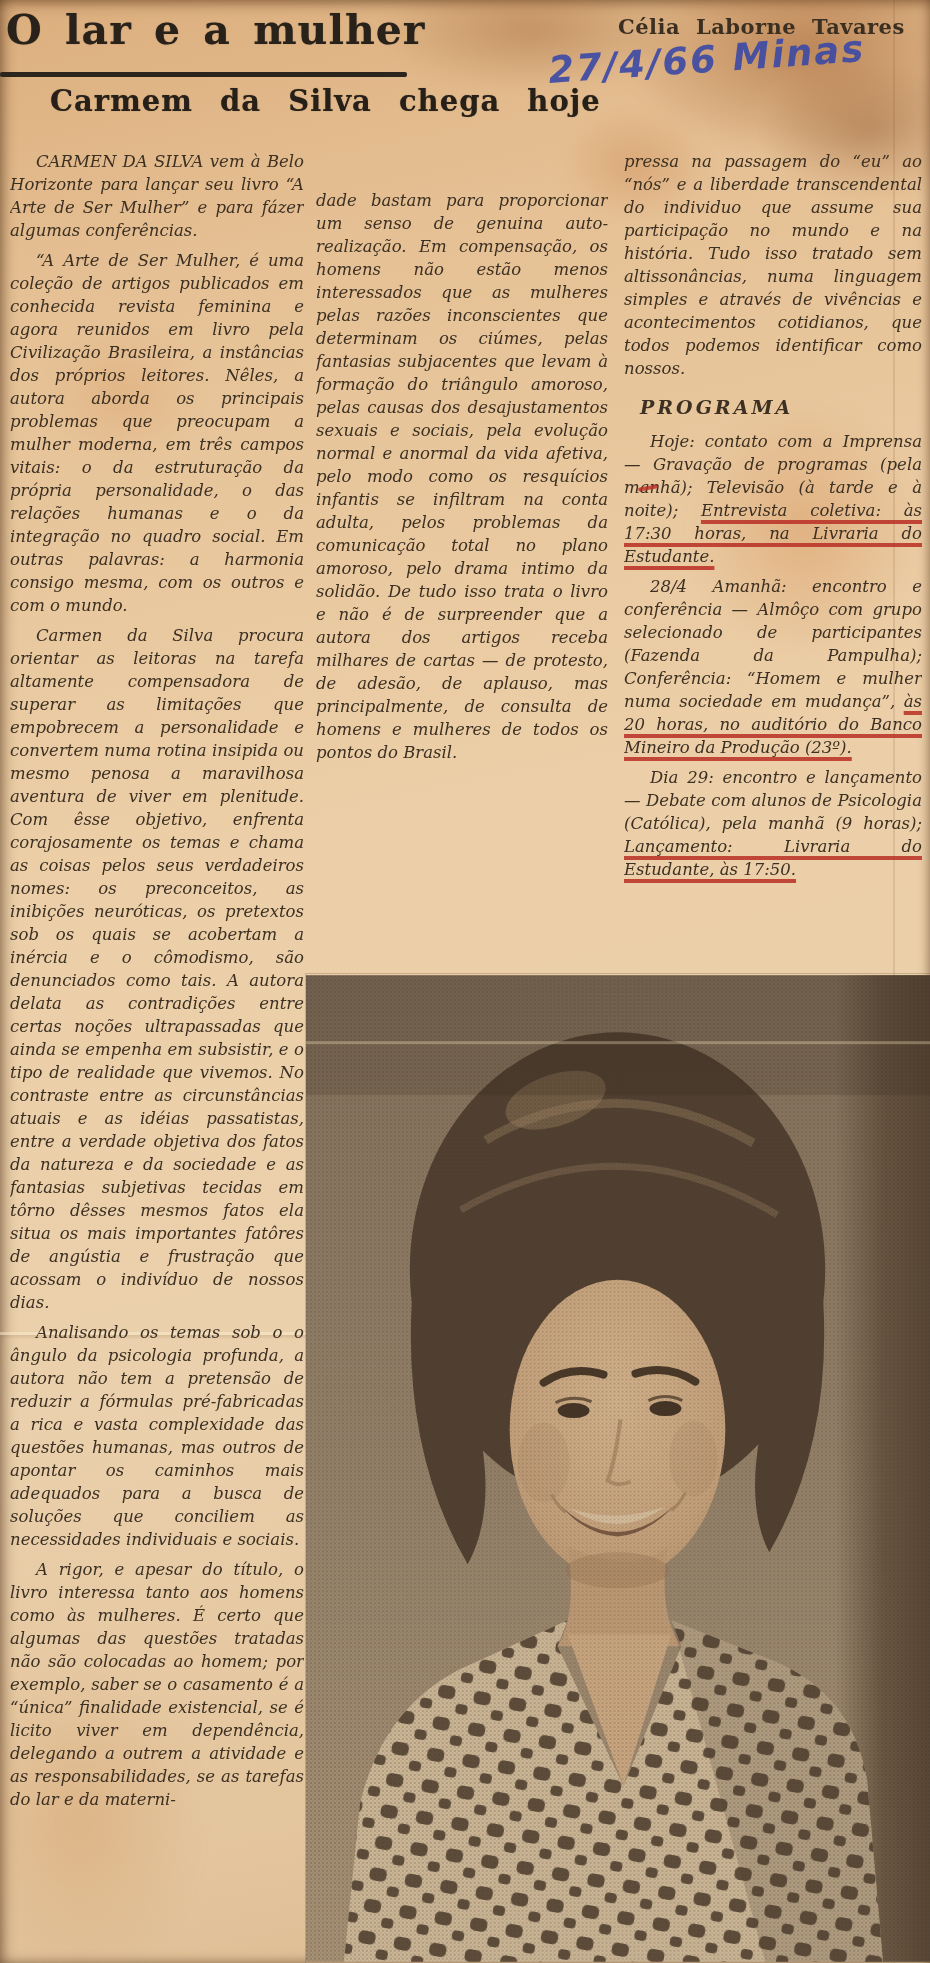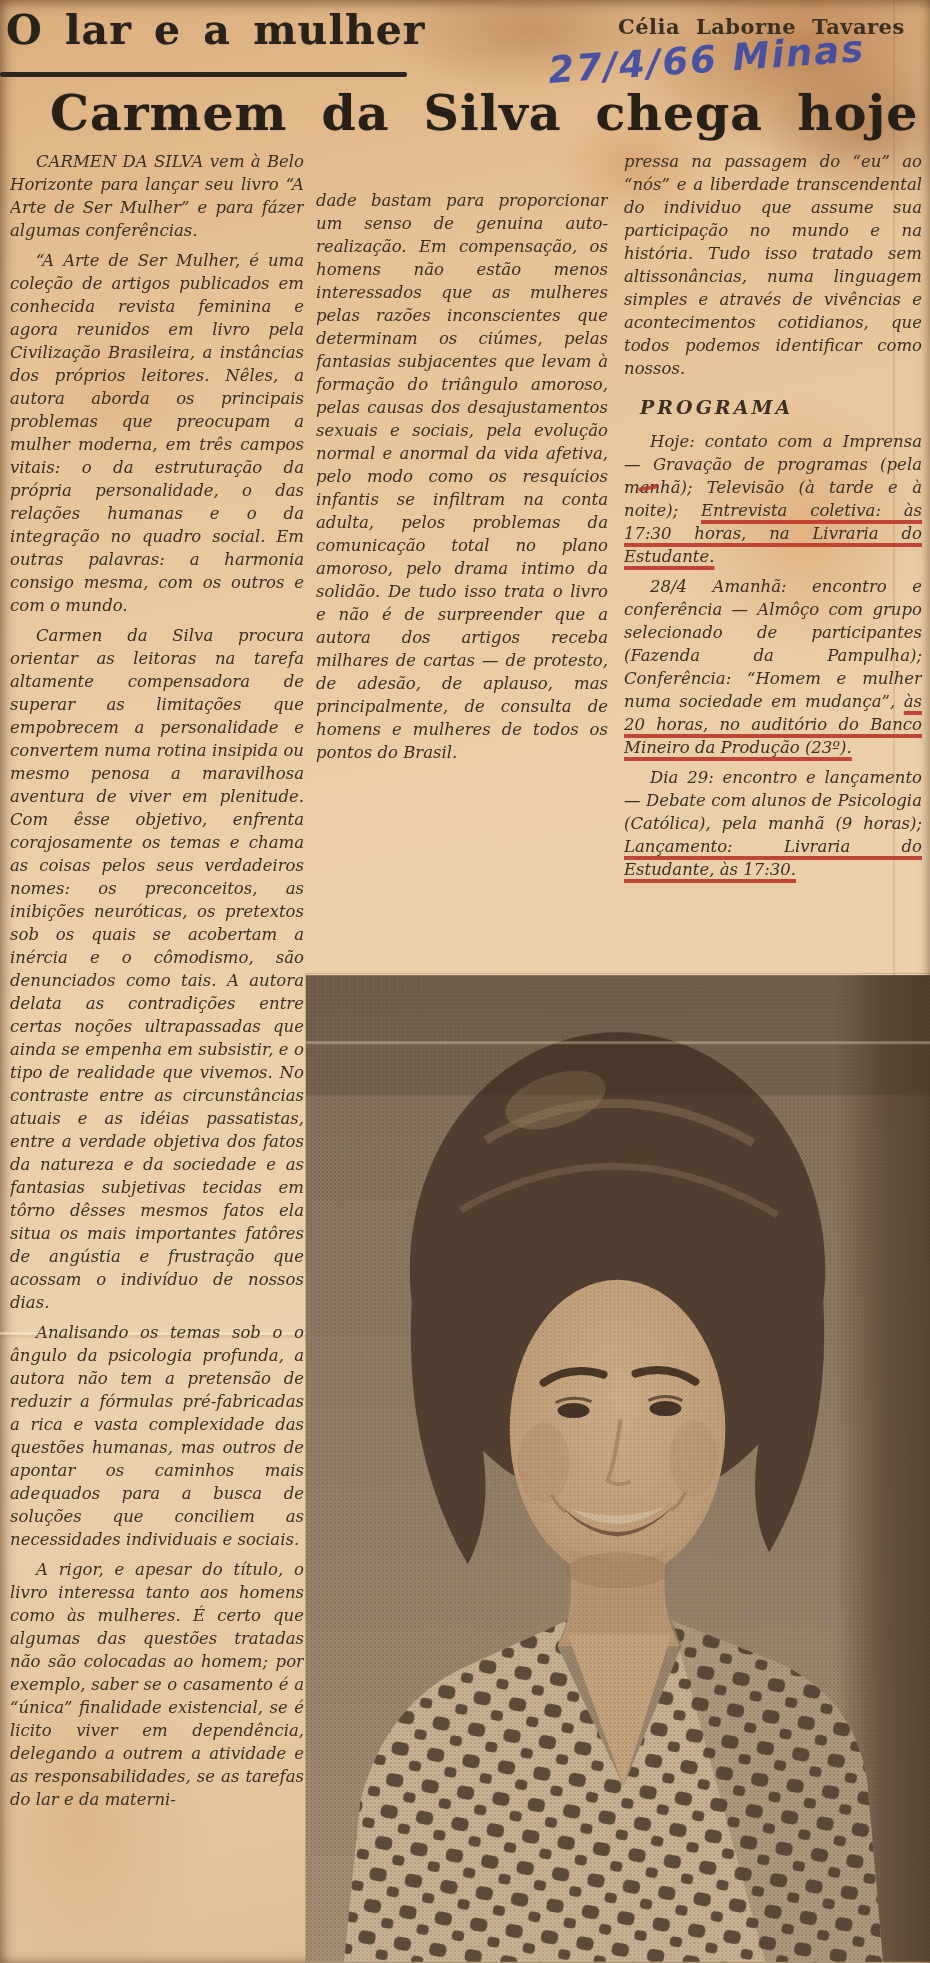--- a/index.html
+++ b/index.html
@@ -12,21 +12,21 @@
   .crease{position:absolute;pointer-events:none;}
   
   #section-title{position:absolute;left:6px;top:6px;font-size:41px;font-weight:bold;color:#28221b;
     letter-spacing:1px;word-spacing:7px;white-space:nowrap;text-shadow:0 0 1px rgba(40,30,20,.4);text-align:center;}
   #title-rule{position:absolute;left:0;top:72px;width:407px;height:5px;background:#2b251d;border-radius:2px;}
   #byline{position:absolute;left:618px;top:14px;font-size:21px;font-weight:bold;color:#3b2f22;
     word-spacing:8px;letter-spacing:.5px;white-space:nowrap;}
   #annotation{position:absolute;left:548px;top:38px;font-size:37px;color:#3b49a6;
     font-family:"DejaVu Sans",sans-serif;font-style:italic;font-weight:bold;
     transform:rotate(-4deg);letter-spacing:2px;white-space:nowrap;opacity:.9;}
-  #headline{position:absolute;left:50px;top:84px;width:866px;font-size:49px;font-weight:bold;
+  #headline{position:absolute;left:50px;top:84px;width:866px;font-size:29px;font-weight:bold;
     color:#262019;word-spacing:16px;letter-spacing:1px;white-space:nowrap;text-shadow:0 0 1px rgba(35,28,20,.45);}
   
   .col{position:absolute;top:150px;overflow:hidden;}
   #col1{left:10px;width:294px;height:1813px;}
   #col2{left:316px;width:292px;height:832px;margin-top:39px;}
   #col3{left:624px;width:298px;height:840px;}
   .par{font-style:italic;font-size:16.5px;line-height:23px;color:#3c3023;text-align:justify;
     text-indent:26px;margin:0 0 7px 0;}
   .cont{text-indent:0;}
   #program-heading{font-style:italic;font-size:19px;font-weight:bold;letter-spacing:3px;
@@ -71,21 +71,21 @@
 
   <div class="col" id="col2">
     <p class="par cont">dade bastam para proporcionar um senso de genuina auto-realização. Em compensação, os homens não estão menos interessados que as mulheres pelas razões inconscientes que determinam os ciúmes, pelas fantasias subjacentes que levam à formação do triângulo amoroso, pelas causas dos desajustamentos sexuais e sociais, pela evolução normal e anormal da vida afetiva, pelo modo como os resquícios infantis se infiltram na conta adulta, pelos problemas da comunicação total no plano amoroso, pelo drama intimo da solidão. De tudo isso trata o livro e não é de surpreender que a autora dos artigos receba milhares de cartas — de protesto, de adesão, de aplauso, mas principalmente, de consulta de homens e mulheres de todos os pontos do Brasil.</p>
   </div>
 
   <div class="col" id="col3">
     <p class="par cont">pressa na passagem do “eu” ao “nós” e a liberdade transcendental do individuo que assume sua participação no mundo e na história. Tudo isso tratado sem altissonâncias, numa linguagem simples e através de vivências e acontecimentos cotidianos, que todos podemos identificar como nossos.</p>
     <div id="program-heading">PROGRAMA</div>
     <p class="par"><span>Hoje: contato com a Imprensa — Gravação de programas (pela manhã); Televisão (à tarde e à noite); </span><span class="redline">Entrevista coletiva: às 17:30 horas, na Livraria do Estudante.</span></p>
     <p class="par"><span>28/4 Amanhã: encontro e conferência — Almôço com grupo selecionado de participantes (Fazenda da Pampulha); Conferência: “Homem e mulher numa sociedade em mudança”, </span><span class="redline">às 20 horas, no auditório do Banco Mineiro da Produção (23º).</span></p>
-    <p class="par"><span>Dia 29: encontro e lançamento — Debate com alunos de Psicologia (Católica), pela manhã (9 horas); </span><span class="redline">Lançamento: Livraria do Estudante, às 17:30.</span></p>
+    <p class="par"><span>Dia 29: encontro e lançamento — Debate com alunos de Psicologia (Católica), pela manhã (9 horas); </span><span class="redline">Lançamento: Livraria do Estudante, às 17:50.</span></p>
   </div>
   <div id="red-dash"></div>
 
   <div id="photo">
     <svg width="624" height="989" viewBox="0 0 625 988" xmlns="http://www.w3.org/2000/svg">
       <defs>
         <linearGradient id="bgGrad" x1="0" y1="0" x2="0" y2="1">
           <stop offset="0" stop-color="#776c5d"></stop>
             <stop offset=".45" stop-color="#8b7f6d"></stop>
             <stop offset="1" stop-color="#a3947c"></stop>

